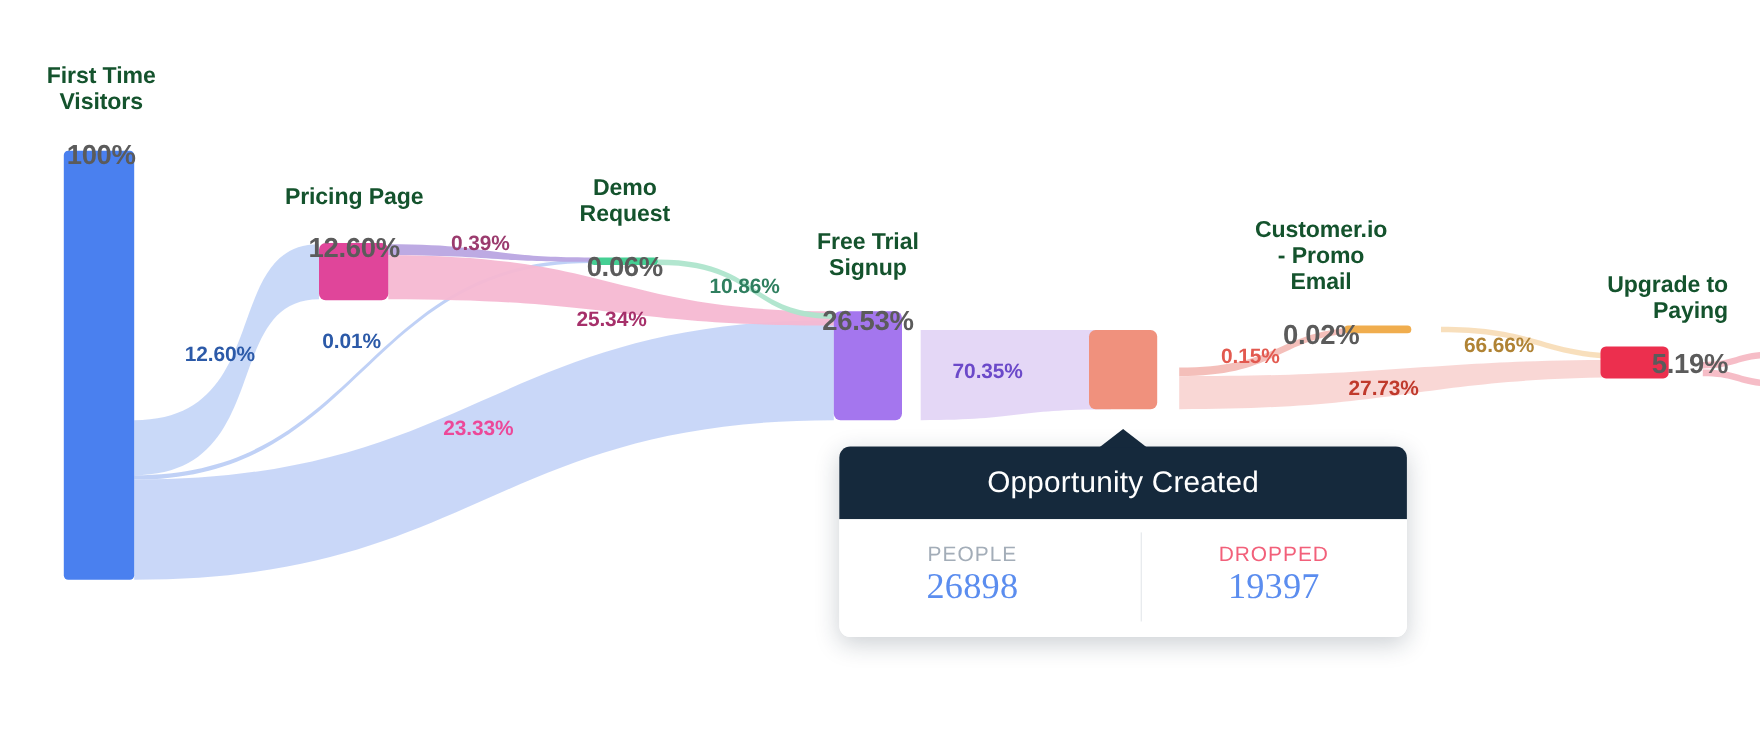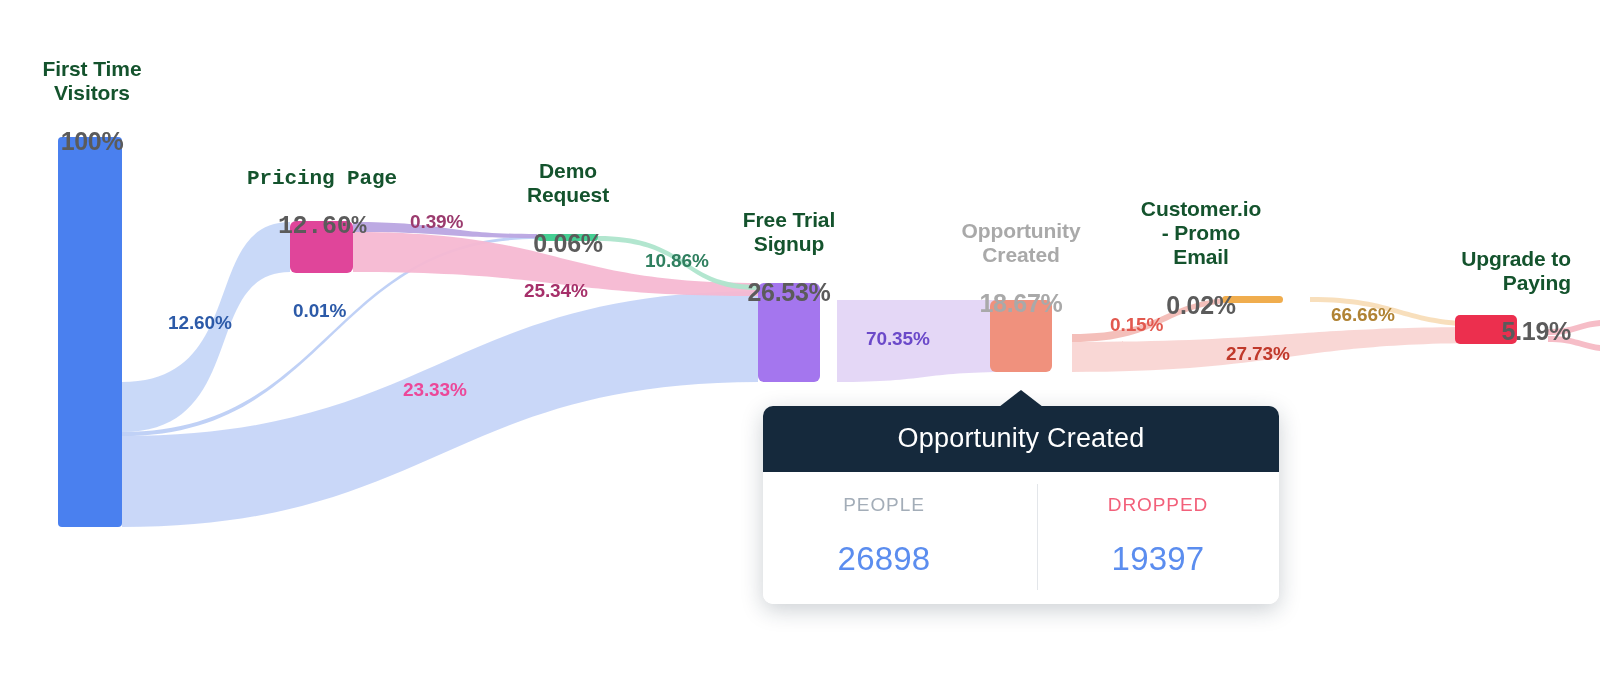--- a/index.html
+++ b/index.html
@@ -114,25 +114,26 @@
     bottom: -12px;
     width: 1px;
     background: #e3e6ea;
   }
   #tooltip .tip-k {
     font-size: 19px;
     font-weight: 400;
     letter-spacing: 0.9px;
   }
   #tooltip .tip-v {
-    margin-top: 24px;
+    margin-top: 0;
     font-size: 33px;
     font-weight: 400;
     color: #5b8def;
     letter-spacing: 0.2px;
+    font-family: Liberation Serif, serif;
   }
 </style>
 </head>
 <body>
 
 <div id="stage">
 
   <svg id="sankey-svg" viewBox="0 0 1600 674" preserveAspectRatio="none">
 
     <path d="M122,382 C250,382 200,222 290,222 L290,272 C200,272 250,432 122,432 Z" fill="#c0d2f7" opacity="0.85"></path>
@@ -166,42 +167,37 @@
     <rect x="1222" y="296" width="61" height="7" rx="3.5" fill="#f0ad4e"></rect>
     <rect x="1455" y="315" width="62" height="29" rx="5" fill="#ec2f4e"></rect>
   </svg>
 
   <div class="node-caption" style="left:7px; top:38px; width:170px;">
     <span class="n-name">First Time
 Visitors</span>
     <span class="n-pct">100%</span>
   </div>
 
-  <div class="node-caption" style="left:237px; top:148px; width:170px;font-family:Liberation Mono, monospace;">
+  <div class="node-caption" style="left:237px; top:148px; width:170px;">
     <span class="n-name">Pricing Page</span>
     <span class="n-pct">12.60%</span>
   </div>
 
   <div class="node-caption" style="left:483px; top:140px; width:170px;">
     <span class="n-name">Demo
 Request</span>
     <span class="n-pct">0.06%</span>
   </div>
 
   <div class="node-caption" style="left:704px; top:189px; width:170px;">
     <span class="n-name">Free Trial
 Signup</span>
     <span class="n-pct">26.53%</span>
   </div>
 
-  <div class="node-caption dim" style="left:936px; top:200px; width:170px;">
-    <span class="n-name">Opportunity
-Created</span>
-    <span class="n-pct">18.67%</span>
-  </div>
 
   <div class="node-caption" style="left:1116px; top:178px; width:170px;">
     <span class="n-name">Customer.io
 - Promo
 Email</span>
     <span class="n-pct">0.02%</span>
   </div>
 
   <div class="node-caption" style="left:1401px; top:228px; width:170px;text-align:right;">
     <span class="n-name">Upgrade to

